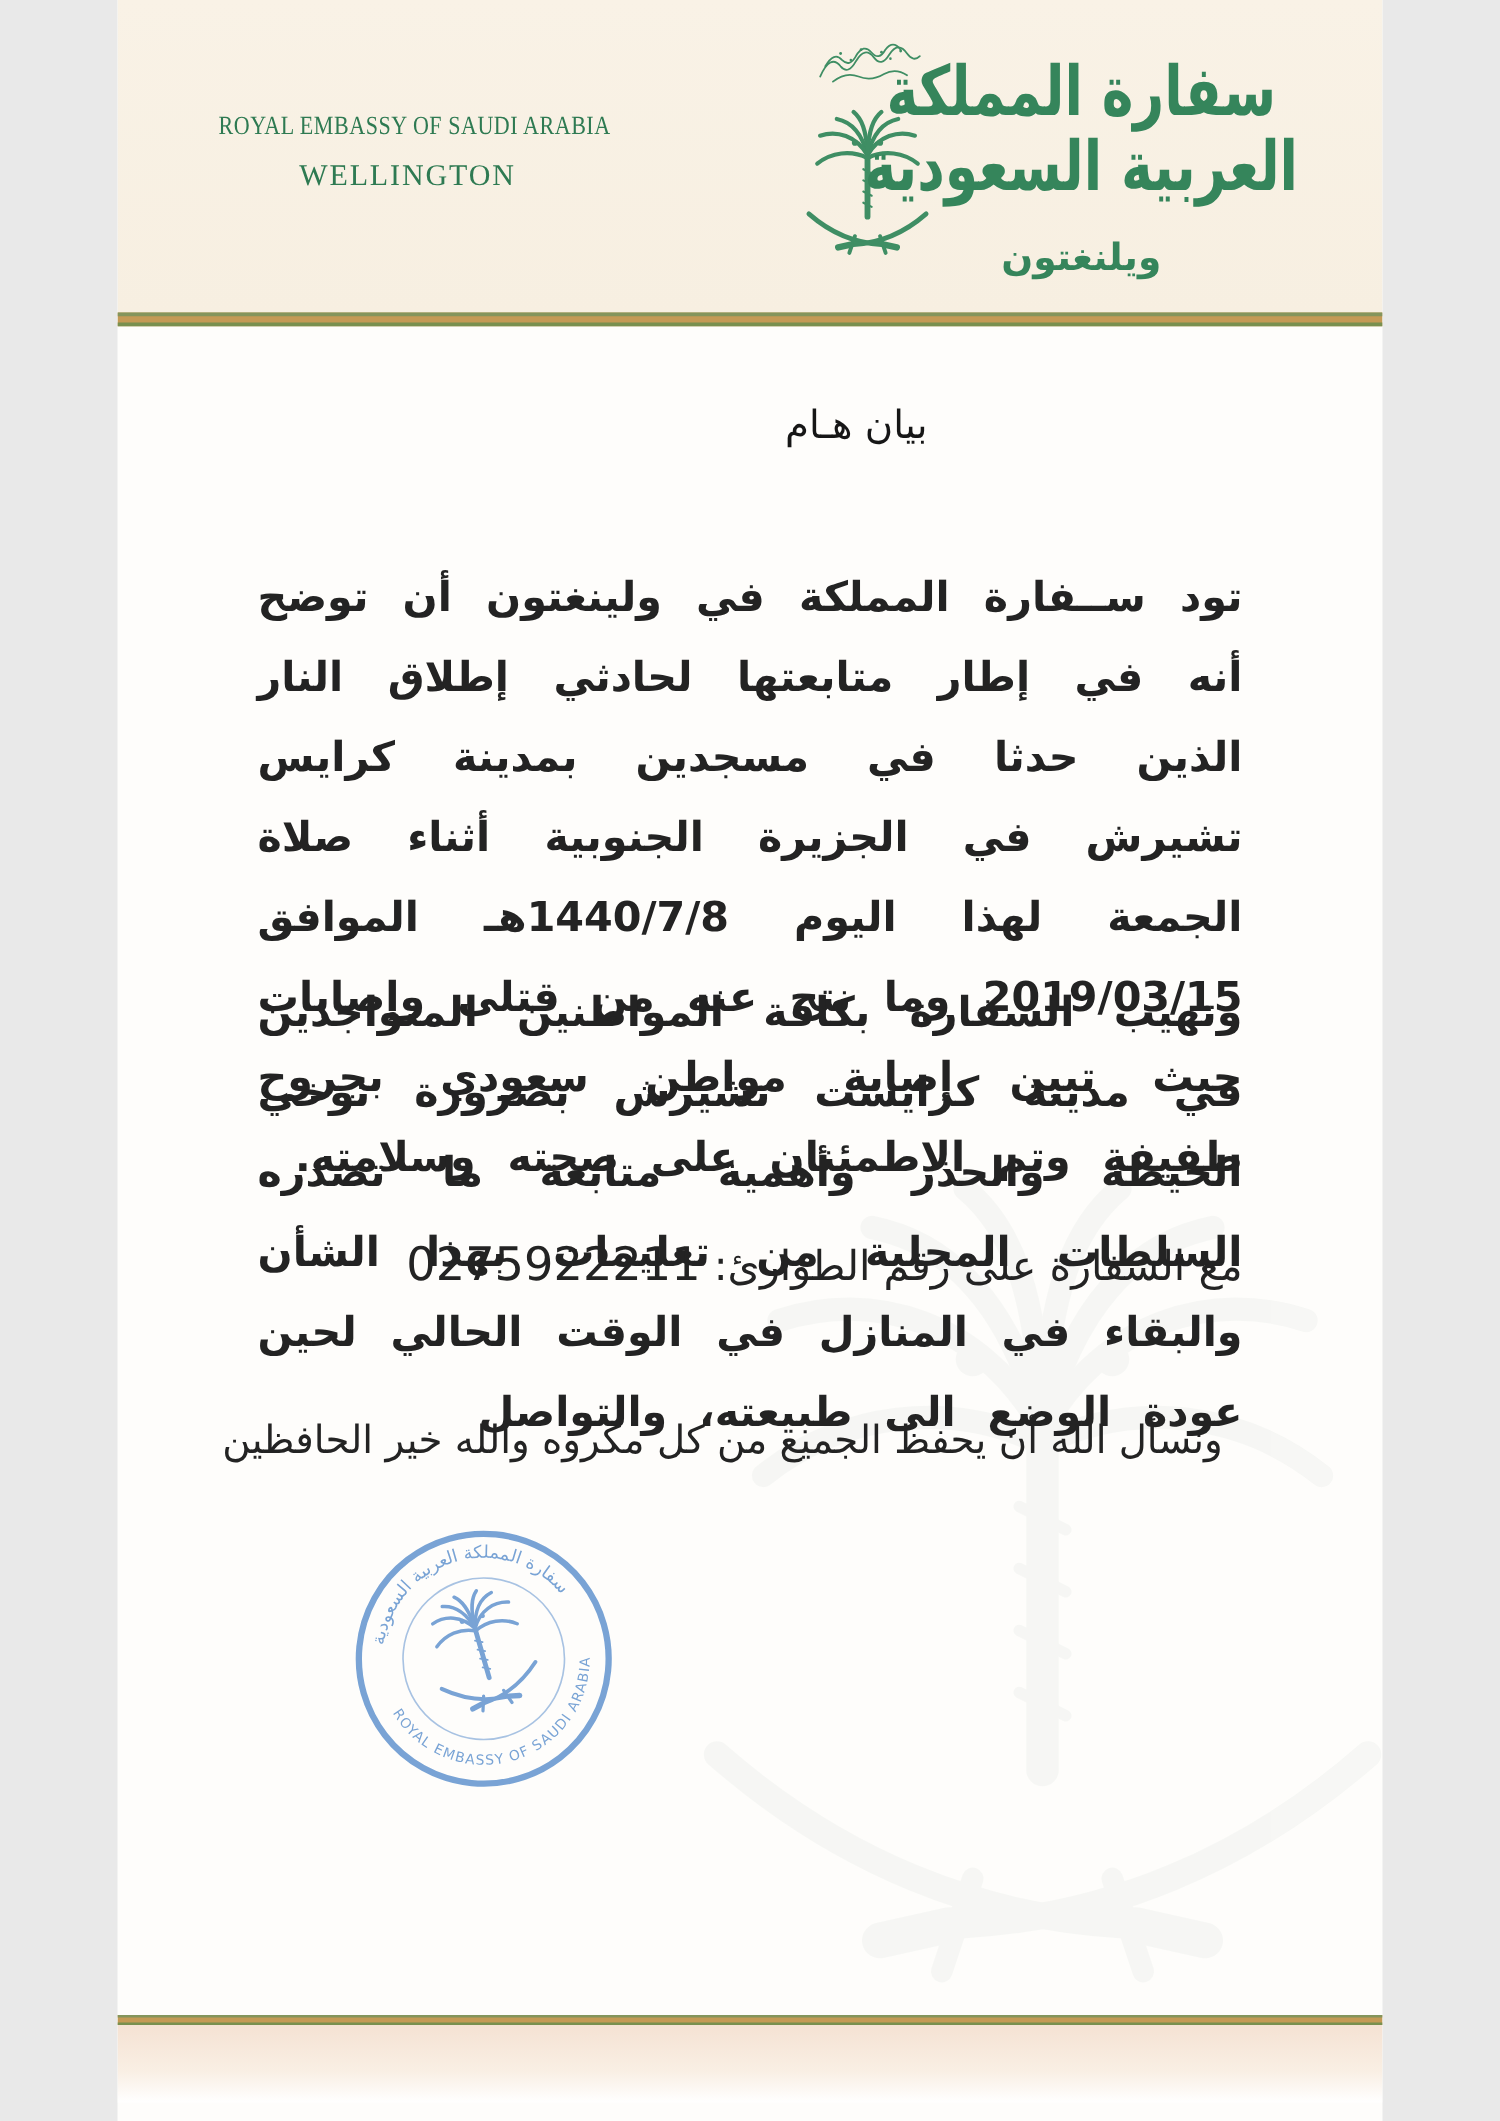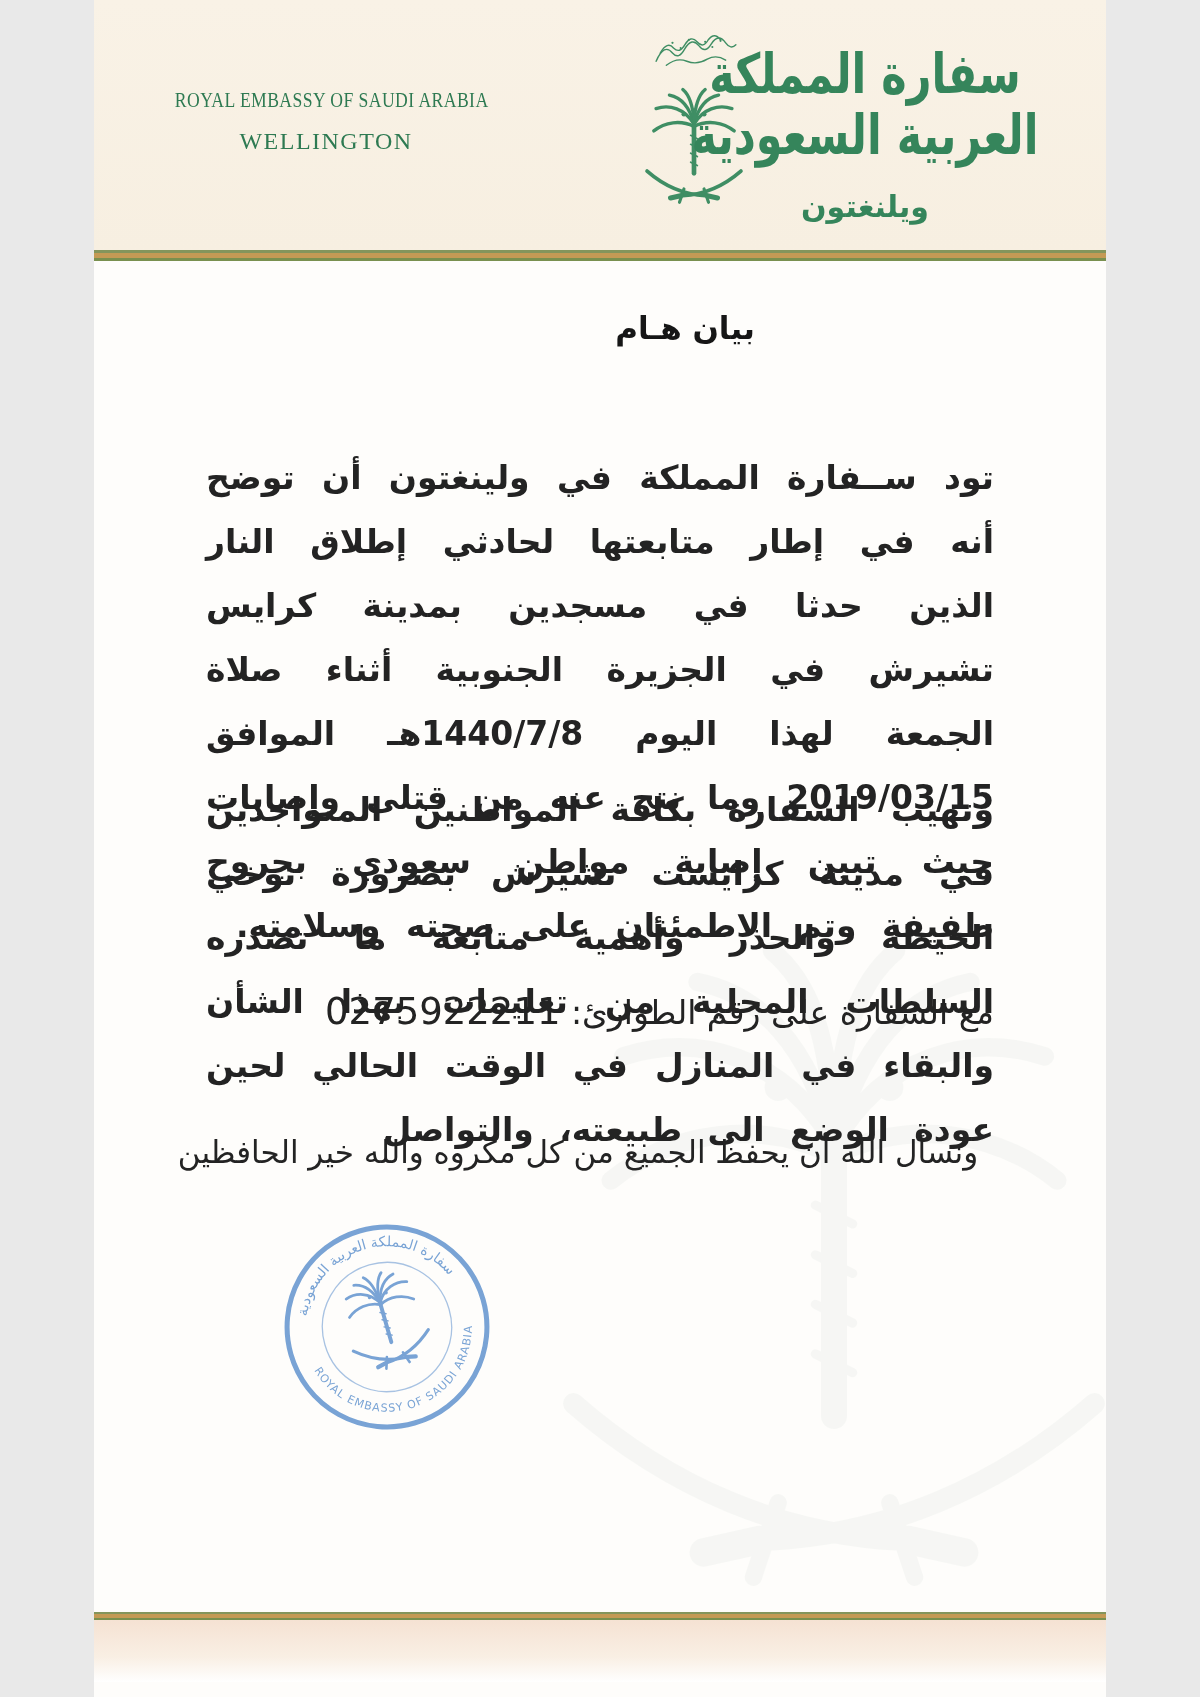--- a/index.html
+++ b/index.html
@@ -30,24 +30,24 @@
   
   .divider{position:absolute;left:0;right:0;}
   .divider.top{top:250px;height:5px;background:#c49a55;border-top:3px solid #84955c;border-bottom:3px solid #79904f;}
   .divider.bottom{top:1612px;height:4px;background:#c49a55;border-top:2px solid #84955c;border-bottom:2px solid #79904f;}
   .footer-band{position:absolute;left:0;right:0;top:1620px;height:62px;
     background:linear-gradient(180deg,#f5e2d3 0%,#f9efe4 60%,#ffffff 100%);}
   
   .watermark{position:absolute;left:430px;top:920px;width:620px;height:744px;color:#6e8f80;opacity:.05;pointer-events:none;}
   
   .title{
-    position:absolute;left:0;right:0;top:310px;margin:0;
+    position:absolute;left:0;right:0;top:310px;margin:12px;
     padding-left:170px; 
     text-align:center;direction:rtl;
-    font-size:31px;font-weight:bold;color:#161616;
+    font-size:31px;font-weight:normal;color:#161616;
   }
   .para{
     position:absolute;left:112px;right:112px;margin:0;
     direction:rtl;text-align:justify;
     color:#232323;font-size:33px;line-height:64px;word-spacing:14px;font-weight:bold;
   }
   .para.p1{top:446px;}
   .para.p2{top:778px;}
   .phone-line{
     position:absolute;left:112px;right:112px;top:970px;margin:0;

